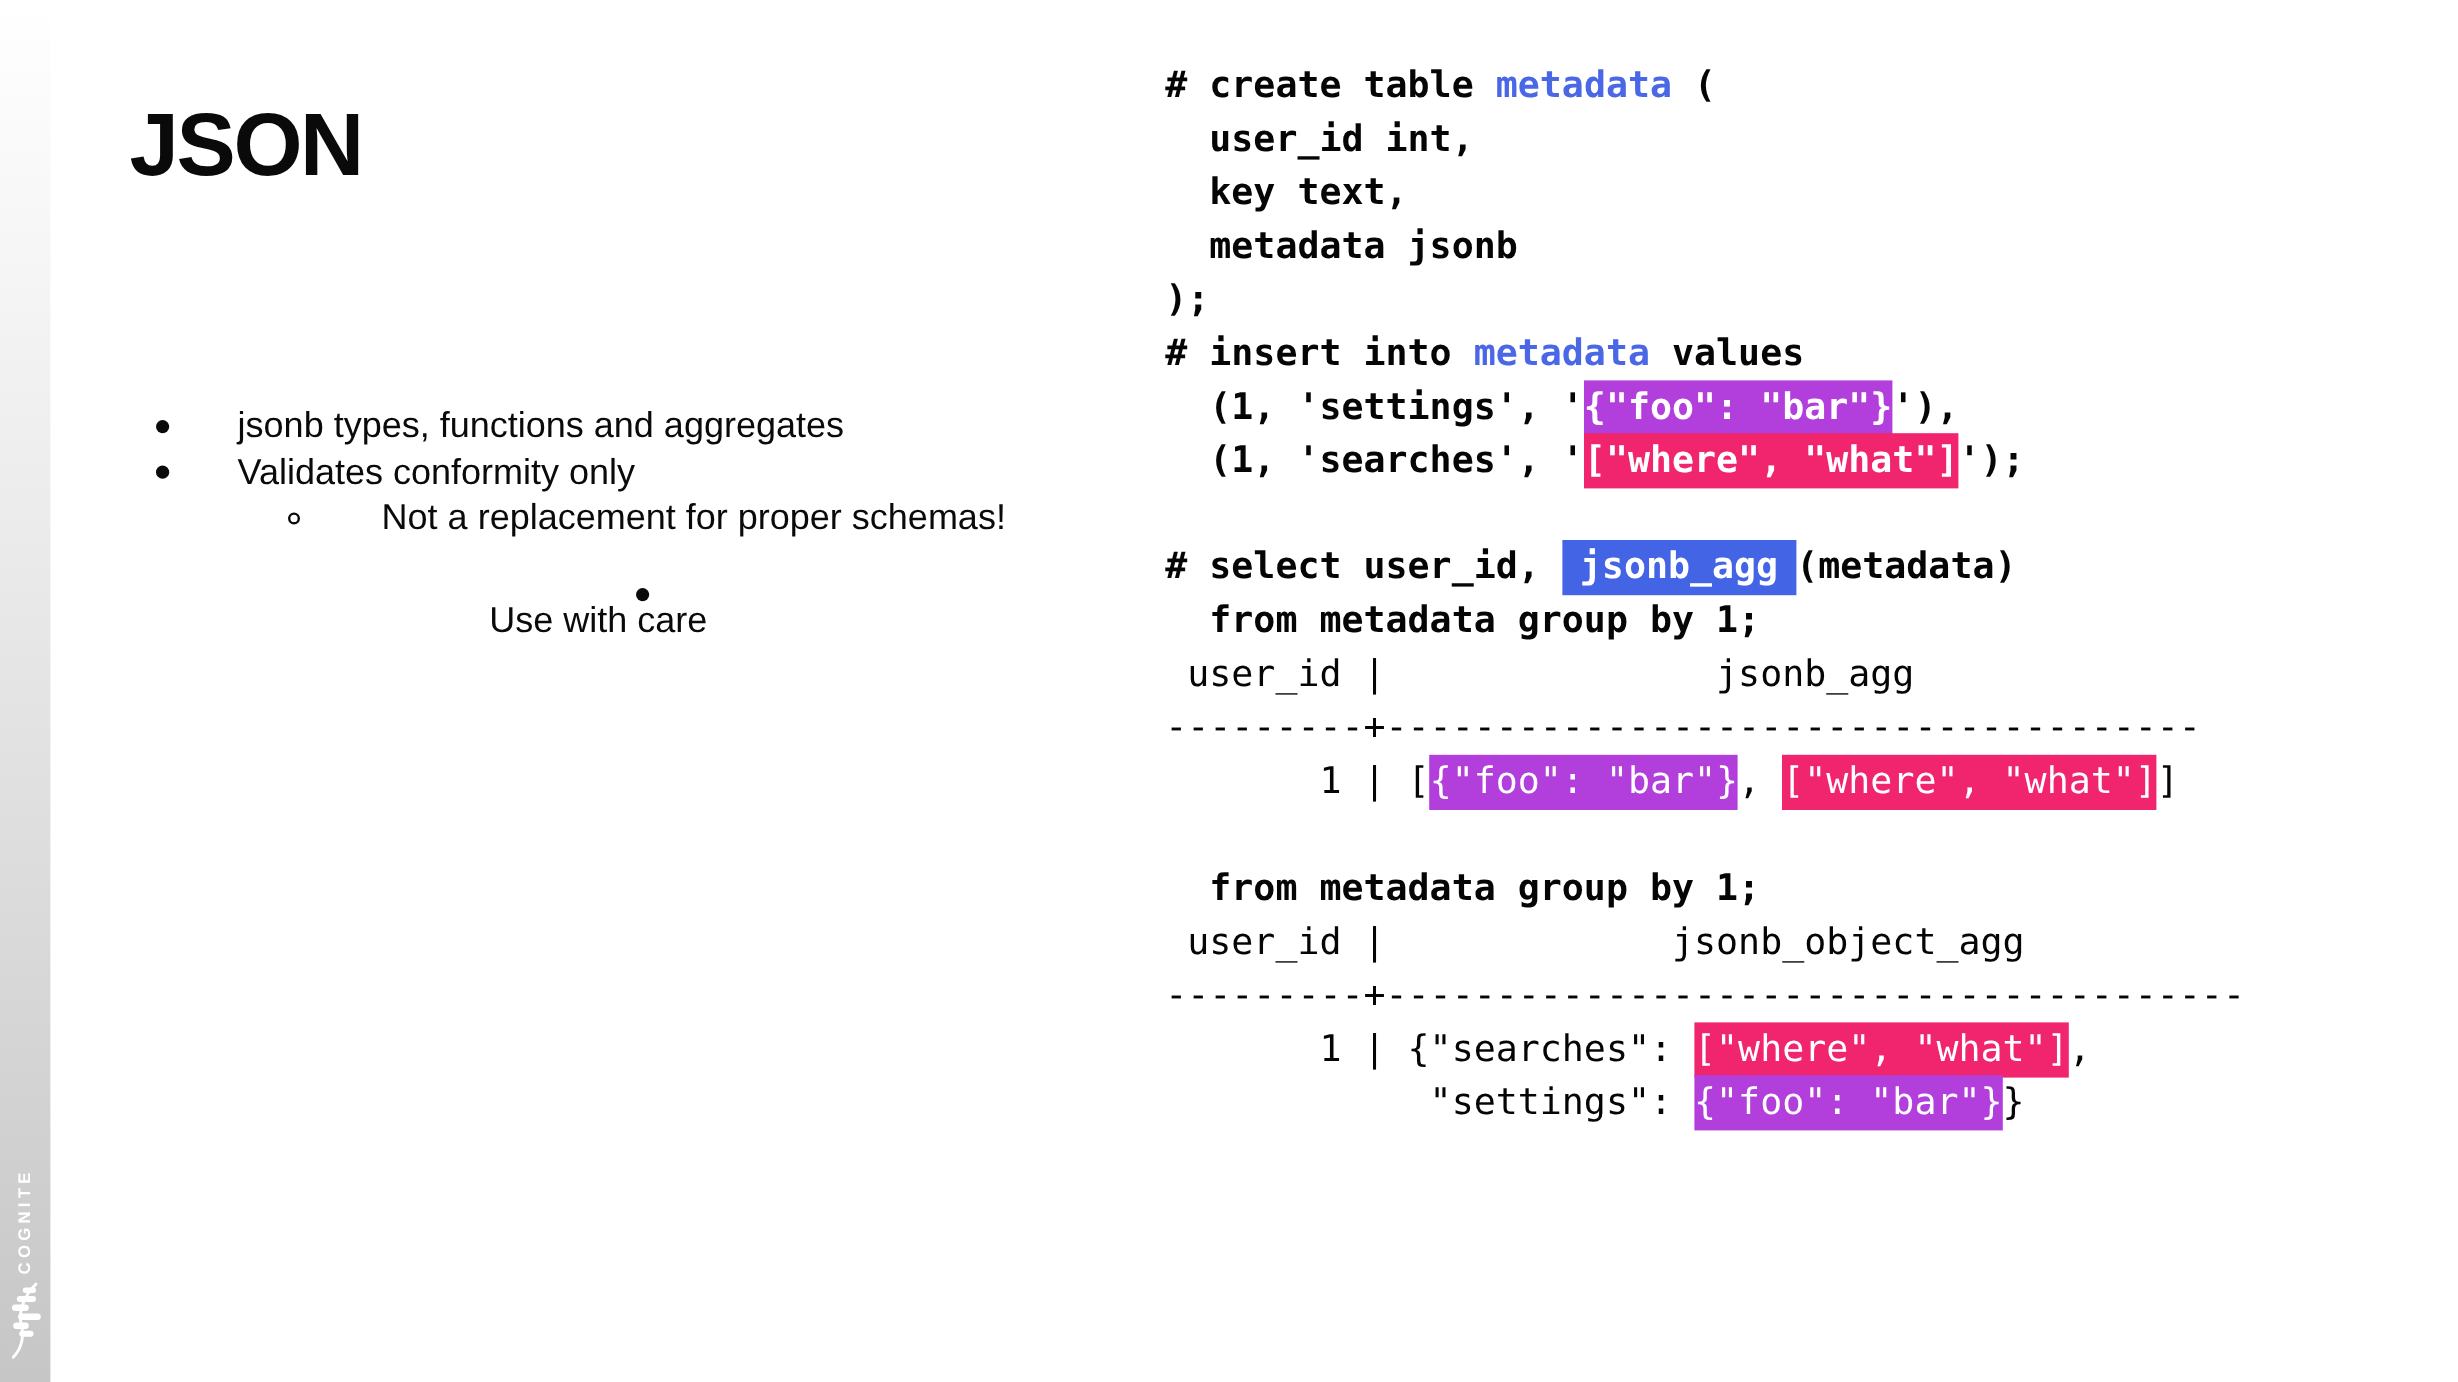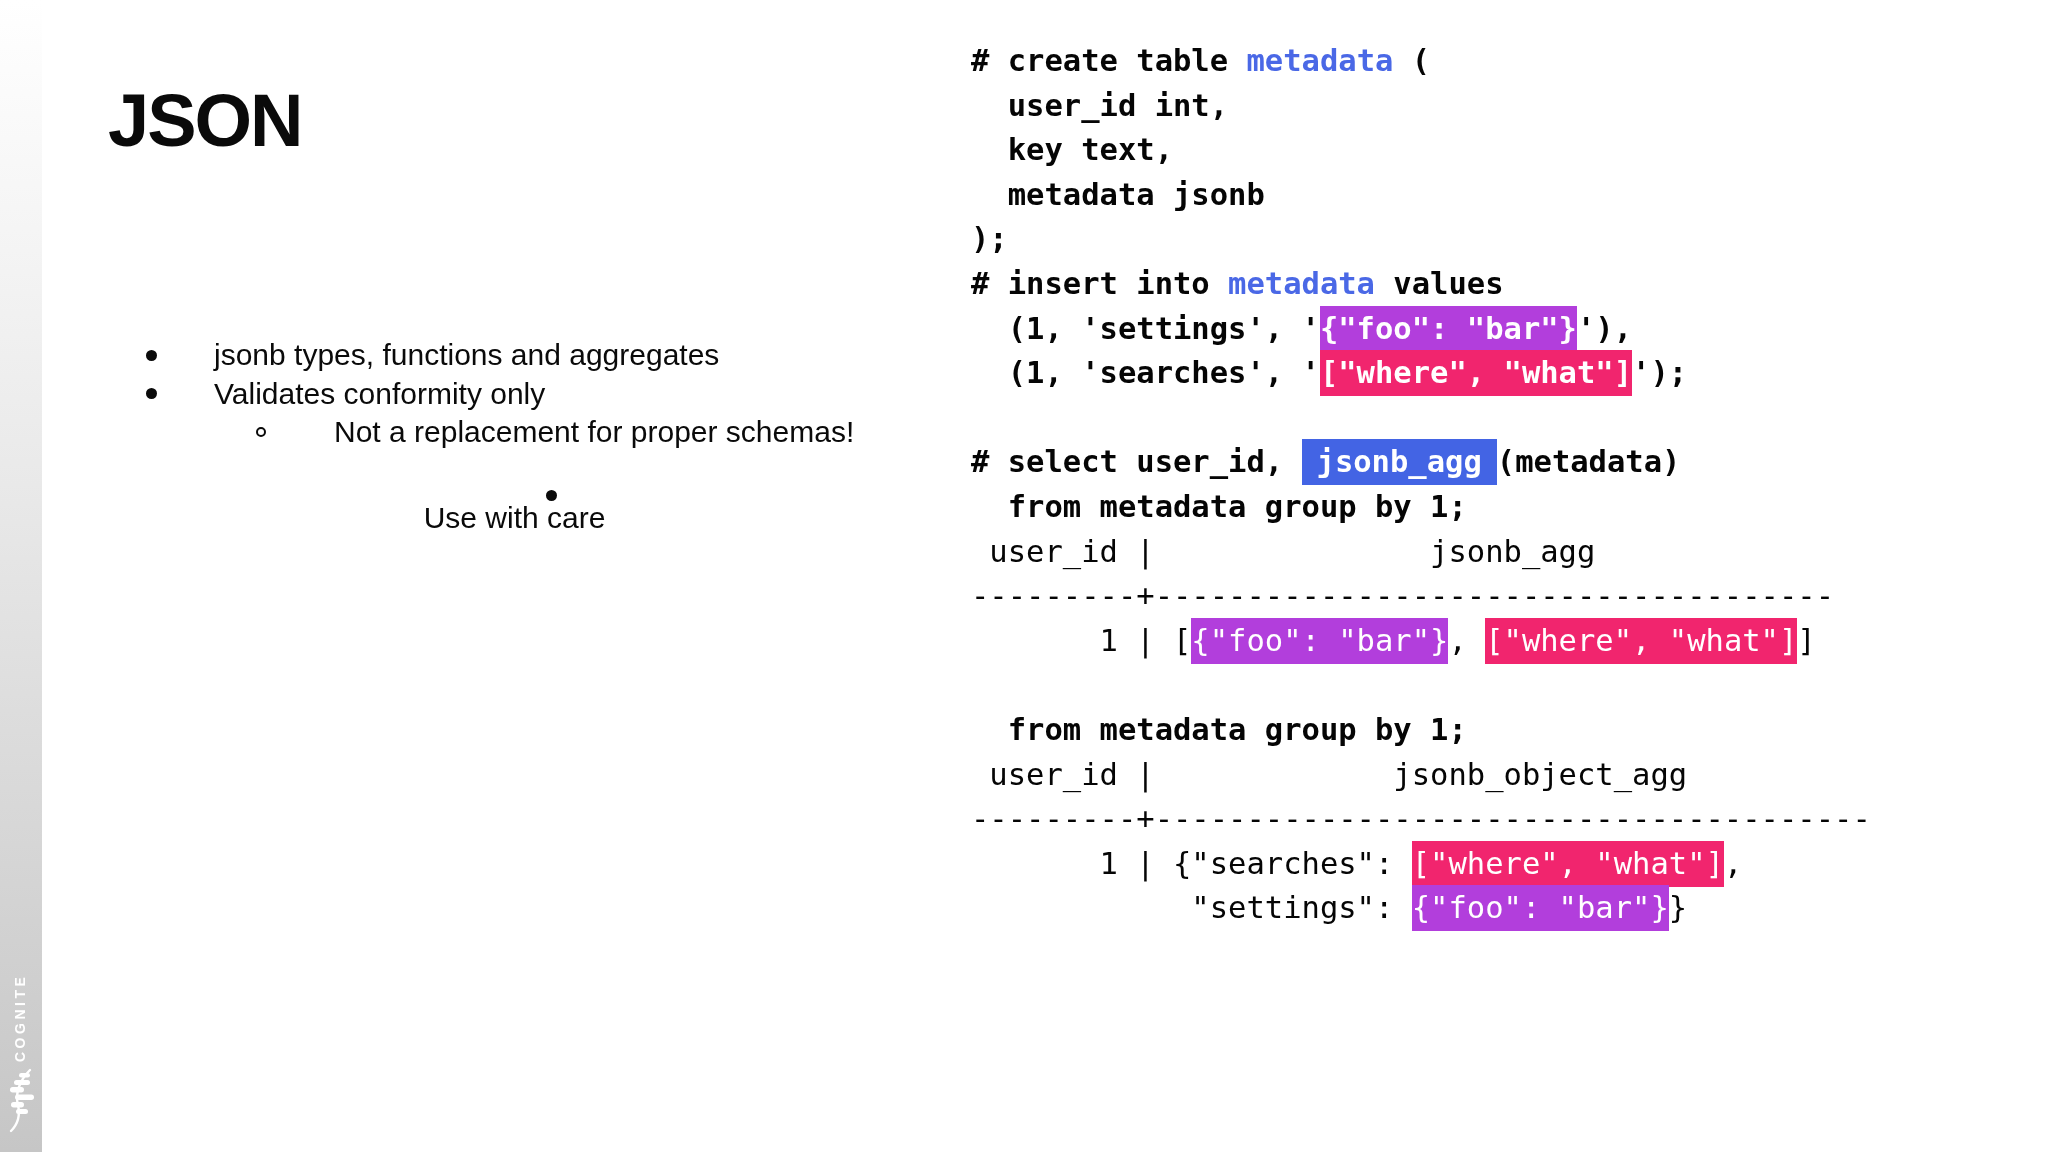--- a/index.html
+++ b/index.html
@@ -21,32 +21,32 @@
   }
   .brand-logo{position:absolute;left:6px;top:1068px;width:32px;height:66px;}
 
   
   .title{
     position:absolute;left:108px;top:84px;margin:0;
     font-size:74px;line-height:74px;font-weight:bold;color:#0a0a0a;letter-spacing:-2px;
   }
 
   
-  .bullets{position:absolute;left:0;top:336px;width:940px;padding-left:16px;}
+  .bullets{position:absolute;left:0;top:336px;width:940px;}
   .bullet-row{display:flex;align-items:center;height:38.5px;font-size:30px;color:#0a0a0a;}
   .bullet-row.gap{margin-top:38.5px;flex-direction:column;}
   .m1{flex:0 0 auto;margin-left:130px;width:11px;height:11px;border-radius:50%;background:#0a0a0a;}
   .m1 + .bt{margin-left:57px;}
   .m2{flex:0 0 auto;margin-left:240px;width:10px;height:10px;border-radius:50%;border:2px solid #0a0a0a;box-sizing:border-box;background:transparent;}
   .m2 + .bt{margin-left:68px;}
   .bt{white-space:pre;}
 
   
   .code{
-    position:absolute;left:971px;top:39px;
+    position:absolute;left:971px;top:50px;
     font-family:"DejaVu Sans Mono", monospace;
     font-size:30.5px;color:#050505;
   }
   .code-line{height:44.6px;line-height:44.6px;white-space:pre;}
   .code-line.b{font-weight:bold;}
   .seg-kw{color:var(--kw,#4a68e6);}
   .seg-hb{background:var(--hlblue,#4364e4);color:#ffffff;padding:5px 15px 6px;}
   .seg-hp{background:var(--hlpurple,#b23edc);color:#ffffff;padding:5px 0 6px;}
   .seg-hk{background:var(--hlpink,#f1256e);color:#ffffff;padding:5px 0 6px;}
 </style>

